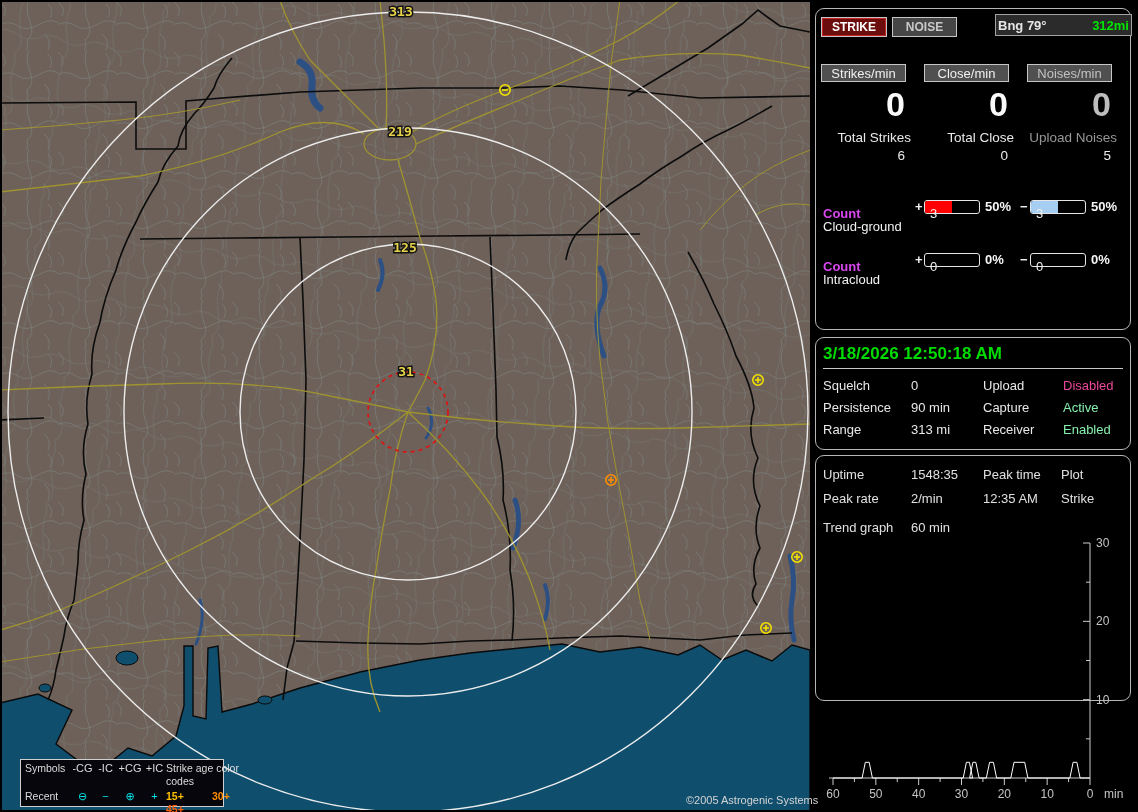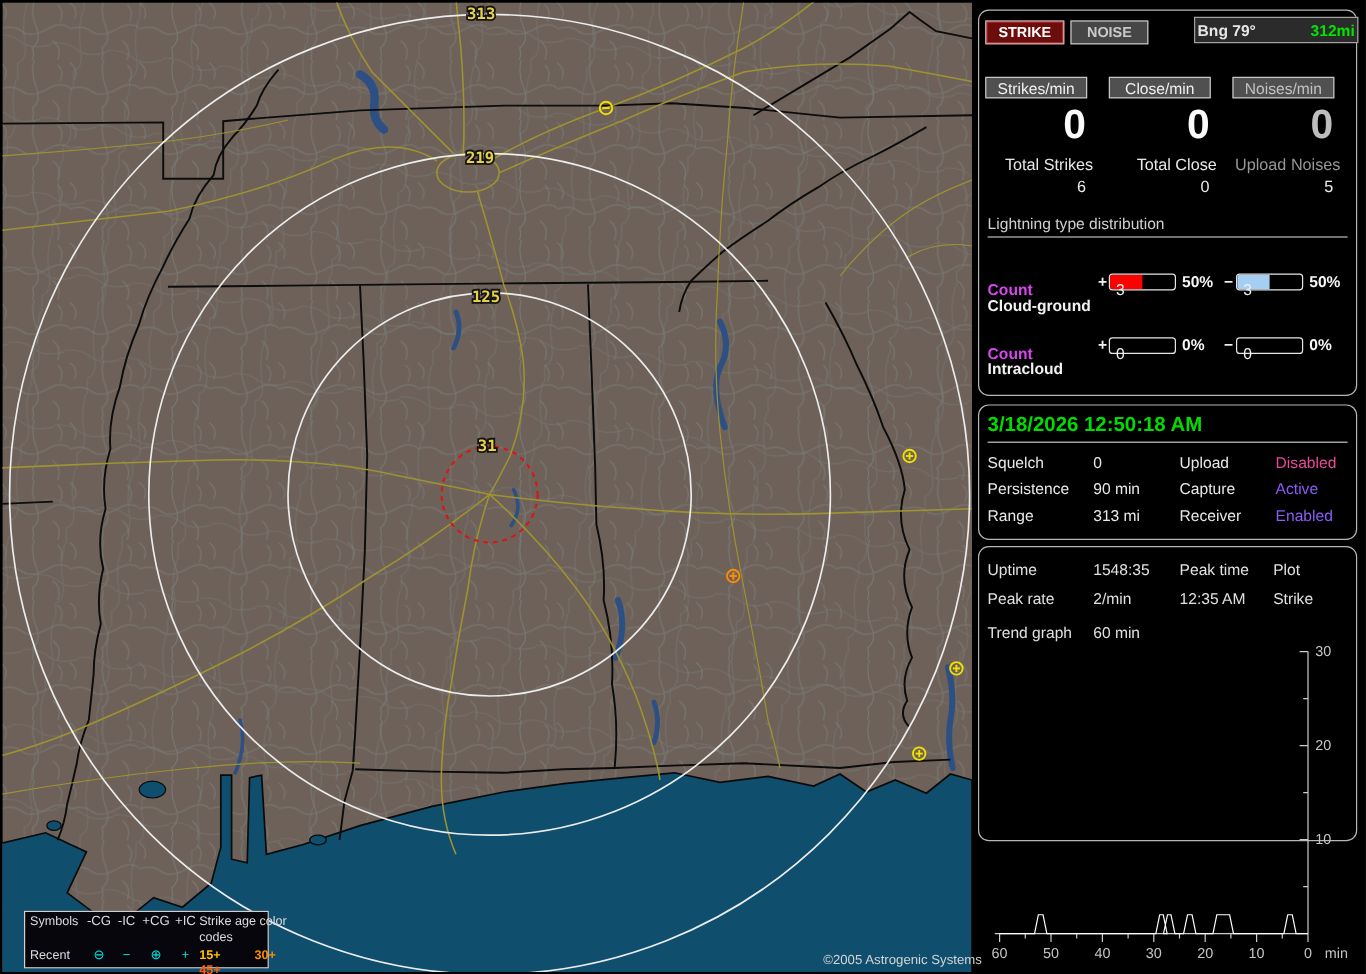--- a/index.html
+++ b/index.html
@@ -49,35 +49,35 @@
   .total-value{margin-top:3px;text-align:right;padding-right:16px;font-size:13.5px;color:#ececec;}
   .counter.dim .counter-btn{color:#c2c2c2;}
   .counter.dim .big-zero{color:#bdbdbd;}
   .counter.dim .total-label{color:#979797;}
 
   .dist{margin:16px 7px 0;}
   .dist-title{font-size:13px;color:#cfcfcf;border-bottom:1px solid #bdbdbd;padding-bottom:3px;
     margin-bottom:9px;}
   .dist-row,.dist-count{display:grid;grid-template-columns:92px 9px 56px 40px 10px 56px 40px;
     align-items:center;height:23px;font-size:13px;}
-  .dist-label{font-weight:bold;color:#f2f2f2;margin-top:40px;}
+  .dist-label{font-weight:normal;color:#f2f2f2;margin-top:40px;}
   .dsign{color:#f0f0f0;font-weight:bold;}
   .bar{width:54px;height:12px;border:1px solid #e6e6e6;border-radius:3px;background:#000;
     overflow:hidden;}
   .bar-fill{display:block;height:100%;width:0;}
   .pct{font-weight:bold;color:#f6f6f6;padding-left:5px;}
   .dist-count{margin-bottom:7px;}
   .count-lbl{font-weight:bold;color:#d946ef;}
   .cval{padding-left:6px;color:#f0f0f0;}
 
   #datetime{margin:6px 7px 0;font-size:17px;font-weight:bold;color:#00dc00;
     border-bottom:1px solid #c8c8c8;padding-bottom:4px;}
   .status-grid{margin:9px 7px 0;display:grid;grid-template-columns:88px 72px 80px 70px;
     row-gap:7px;font-size:13px;color:#e8e8e8;}
-  .green{color:#8b5cf6;}
+  .green{color:#86efac;}
   .dimv{color:#ec4899;}
 
   .uptime-grid{margin:11px 7px 0;display:grid;grid-template-columns:88px 72px 78px 70px;
     row-gap:9px;font-size:13px;color:#e0e0e0;}
   .trend-row{margin:14px 7px 0;display:grid;grid-template-columns:88px 120px;font-size:13px;
     color:#e0e0e0;}
   #trend{position:absolute;left:0;top:78px;}
 </style>
 </head>
 <body>
@@ -263,21 +263,20 @@
         </div>
         <div class="counter dim" id="counter-2">
           <button class="btn counter-btn">Noises/min</button>
           <div class="big-zero">0</div>
           <div class="total-label">Upload Noises</div>
           <div class="total-value">5</div>
         </div>
       </div>
 
       <div class="dist">
-        <div class="dist-title">Lightning type distribution</div>
 
         <div class="dist-row">
           <span class="dist-label">Cloud-ground</span>
           <span class="dsign">+</span>
           <span class="bar">
               <span class="bar-fill" id="bar-0-p" style="width: 50%; background: rgb(255, 0, 0);"></span>
             </span>
           <span class="pct">50%</span>
           <span class="dsign">−</span>
           <span class="bar">

